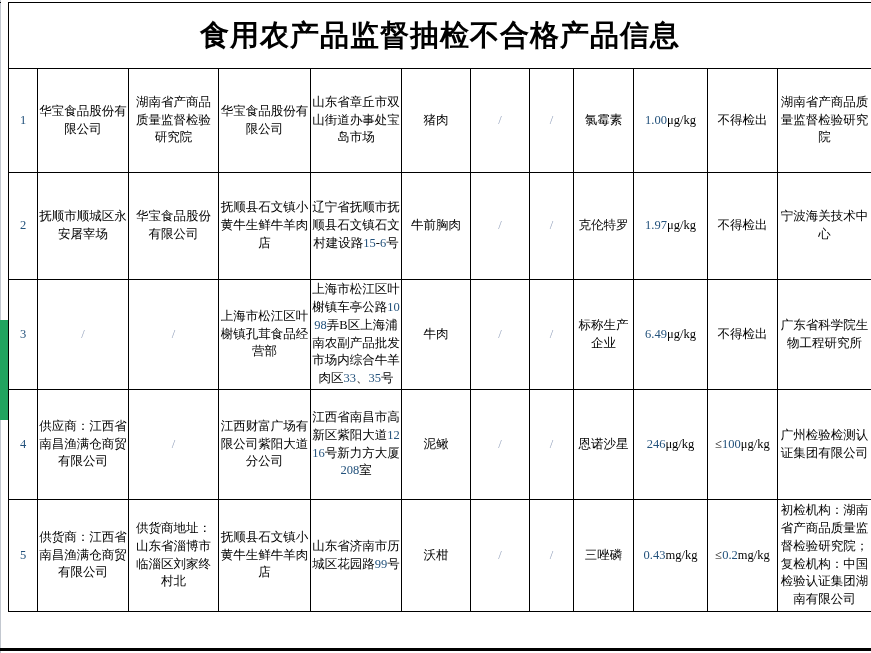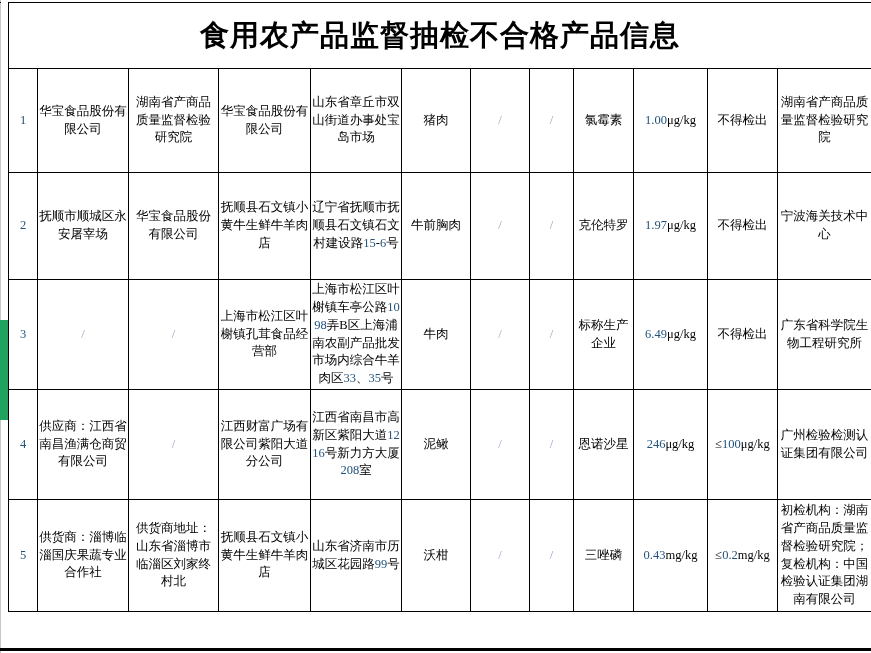--- a/index.html
+++ b/index.html
@@ -131,21 +131,21 @@
       <td>泥鳅</td>
       <td class="slash">/</td>
       <td class="slash">/</td>
       <td>恩诺沙星</td>
       <td><span class="num">246</span>μg/kg</td>
       <td>≤<span class="num">100</span>μg/kg</td>
       <td>广州检验检测认证集团有限公司</td>
     </tr>
     <tr class="r5">
       <td><span class="num">5</span></td>
-      <td>供货商：淄博临淄国庆果蔬专业合作社</td>
+      <td>供货商：江西省南昌渔满仓商贸有限公司</td>
       <td>供货商地址：山东省淄博市临淄区刘家终村北</td>
       <td>抚顺县石文镇小黄牛生鲜牛羊肉店</td>
       <td>山东省济南市历城区花园路<span class="num">99</span>号</td>
       <td>沃柑</td>
       <td class="slash">/</td>
       <td class="slash">/</td>
       <td>三唑磷</td>
       <td><span class="num">0.43</span>mg/kg</td>
       <td>≤<span class="num">0.2</span>mg/kg</td>
       <td>初检机构：湖南省产商品质量监督检验研究院；复检机构：中国检验认证集团湖南有限公司</td>

